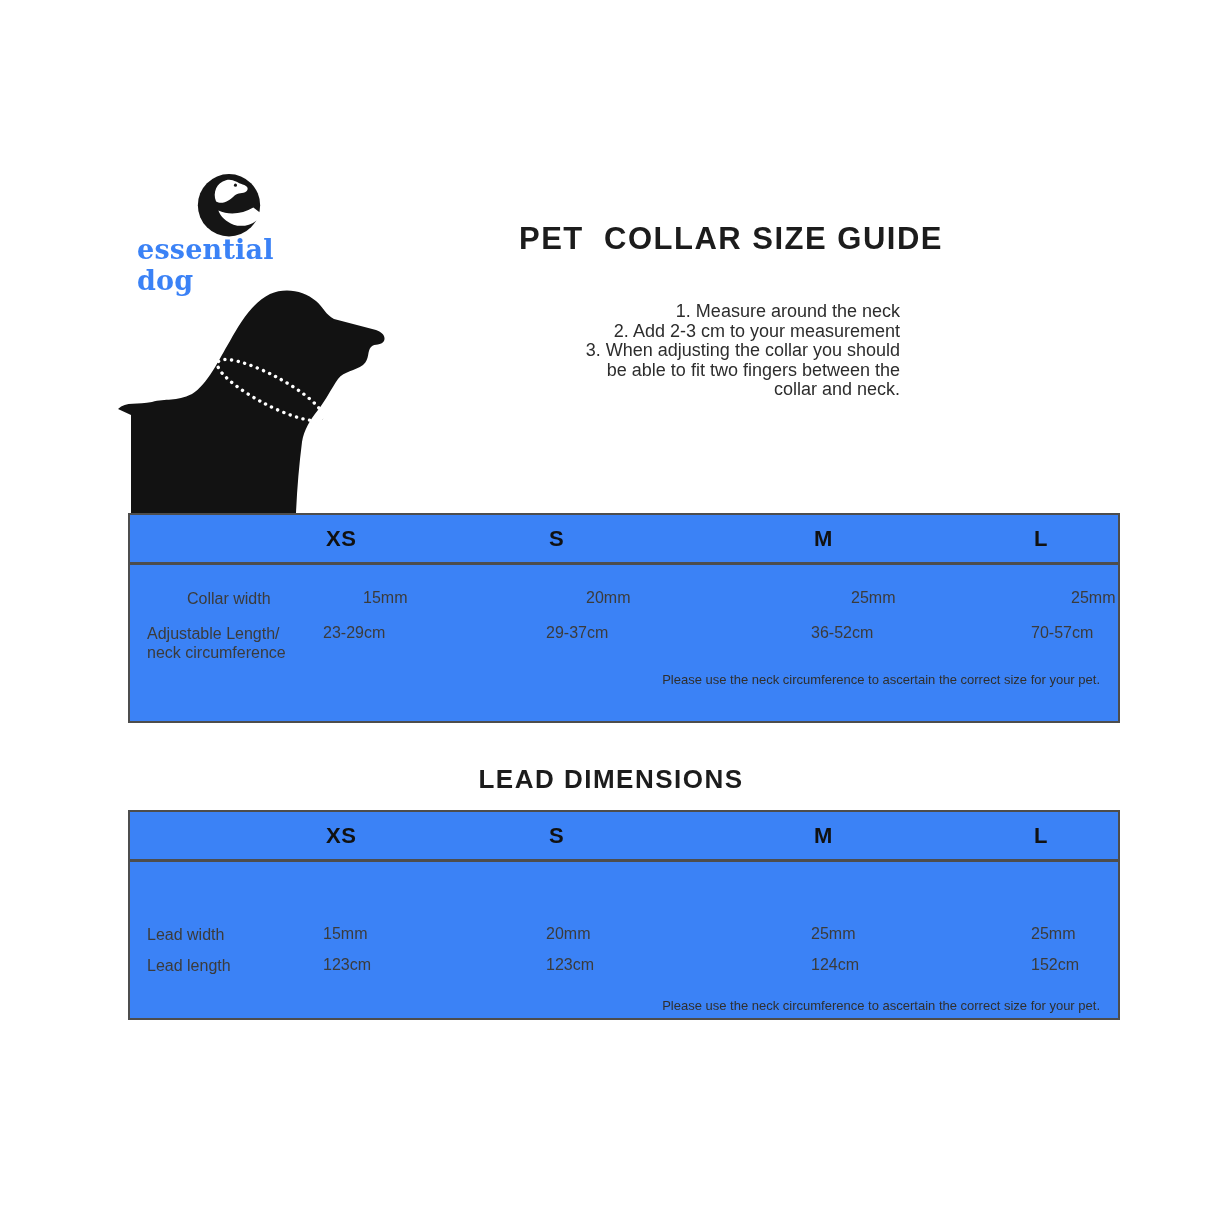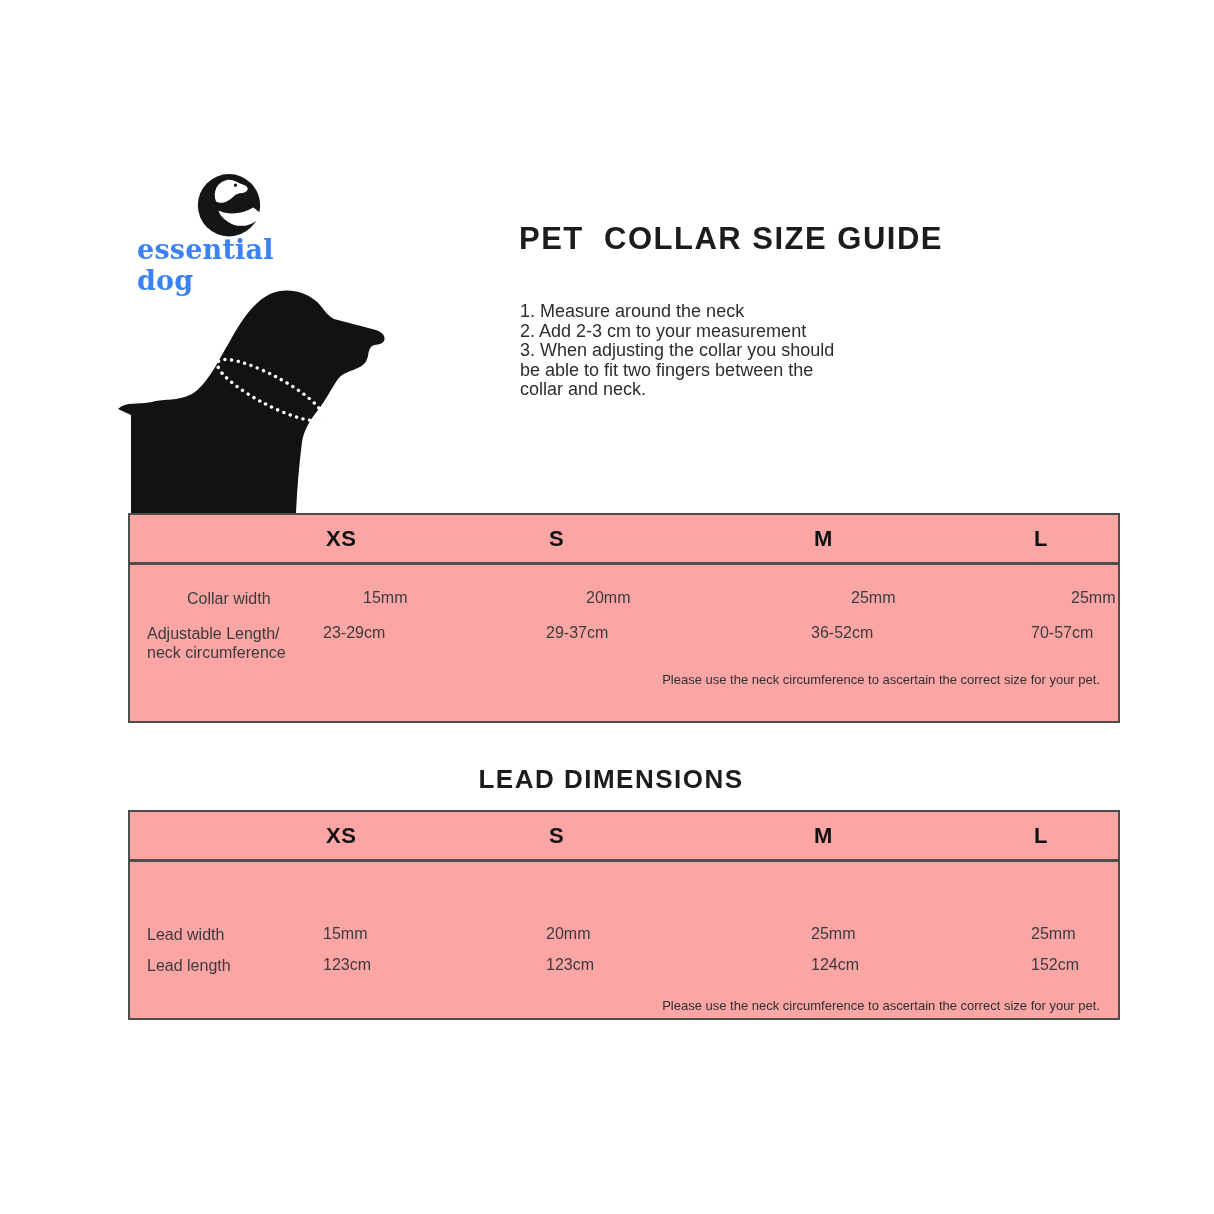--- a/index.html
+++ b/index.html
@@ -50,40 +50,41 @@
   }
   .instructions {
     position: absolute;
     left: 520px;
     top: 302px;
     width: 380px;
     font-size: 18px;
     line-height: 19.5px;
     color: #2d2d2d;
     white-space: pre-line;
+    text-align: right;
   }
 
   
   .dog-art {
     position: absolute;
     left: 118px;
     top: 283px;
     width: 302px;
     height: 230px;
   }
 
   
   .size-table {
     position: absolute;
     left: 128px;
     width: 992px;
     height: 210px;
     border: 2px solid #4d4d4d;
     box-sizing: border-box;
-    background: #fca5a5;
+    background: #3b82f6;
   }
   .size-table.collar { top: 513px; }
   .size-table.lead   { top: 810px; }
 
   .t-header {
     height: 50px;
     border-bottom: 3px solid #4d4d4d;
     box-sizing: border-box;
     display: grid;
     grid-template-columns: 192px 223px 265px 220px 1fr;

